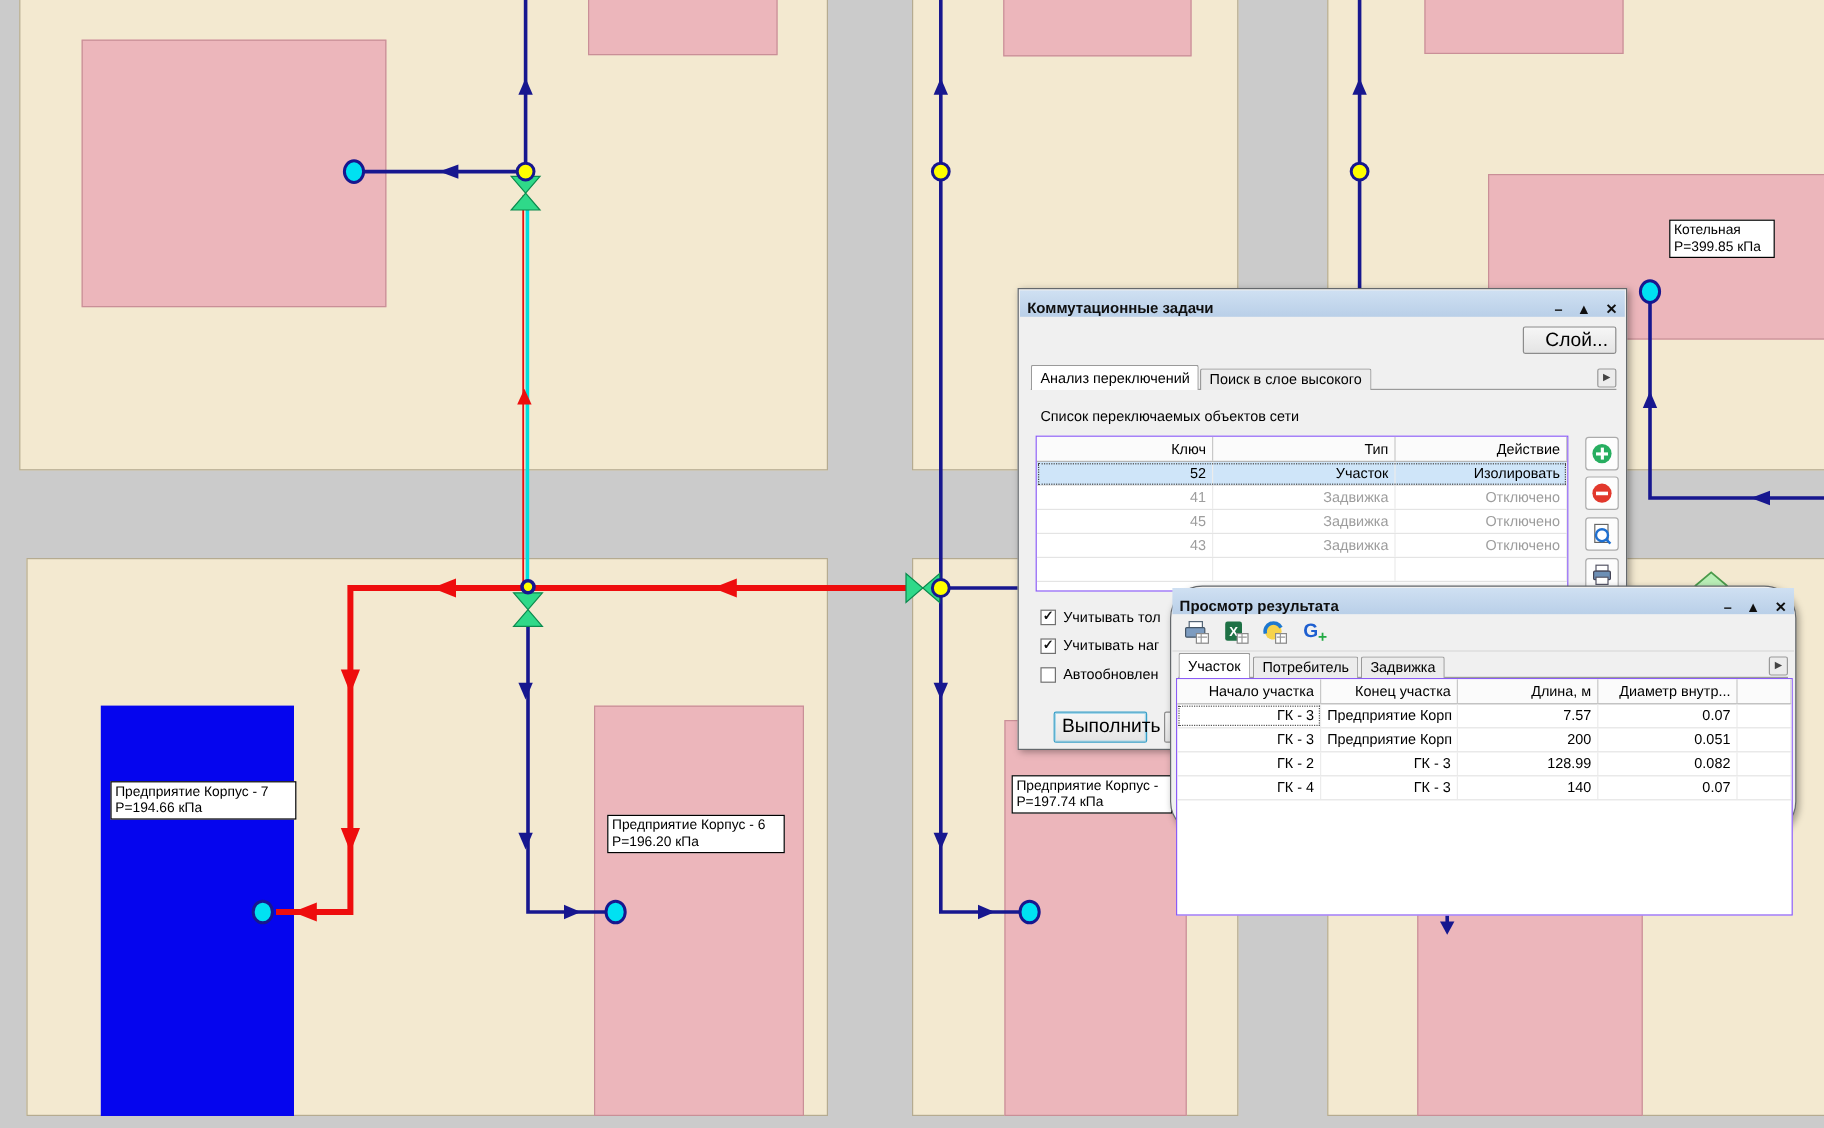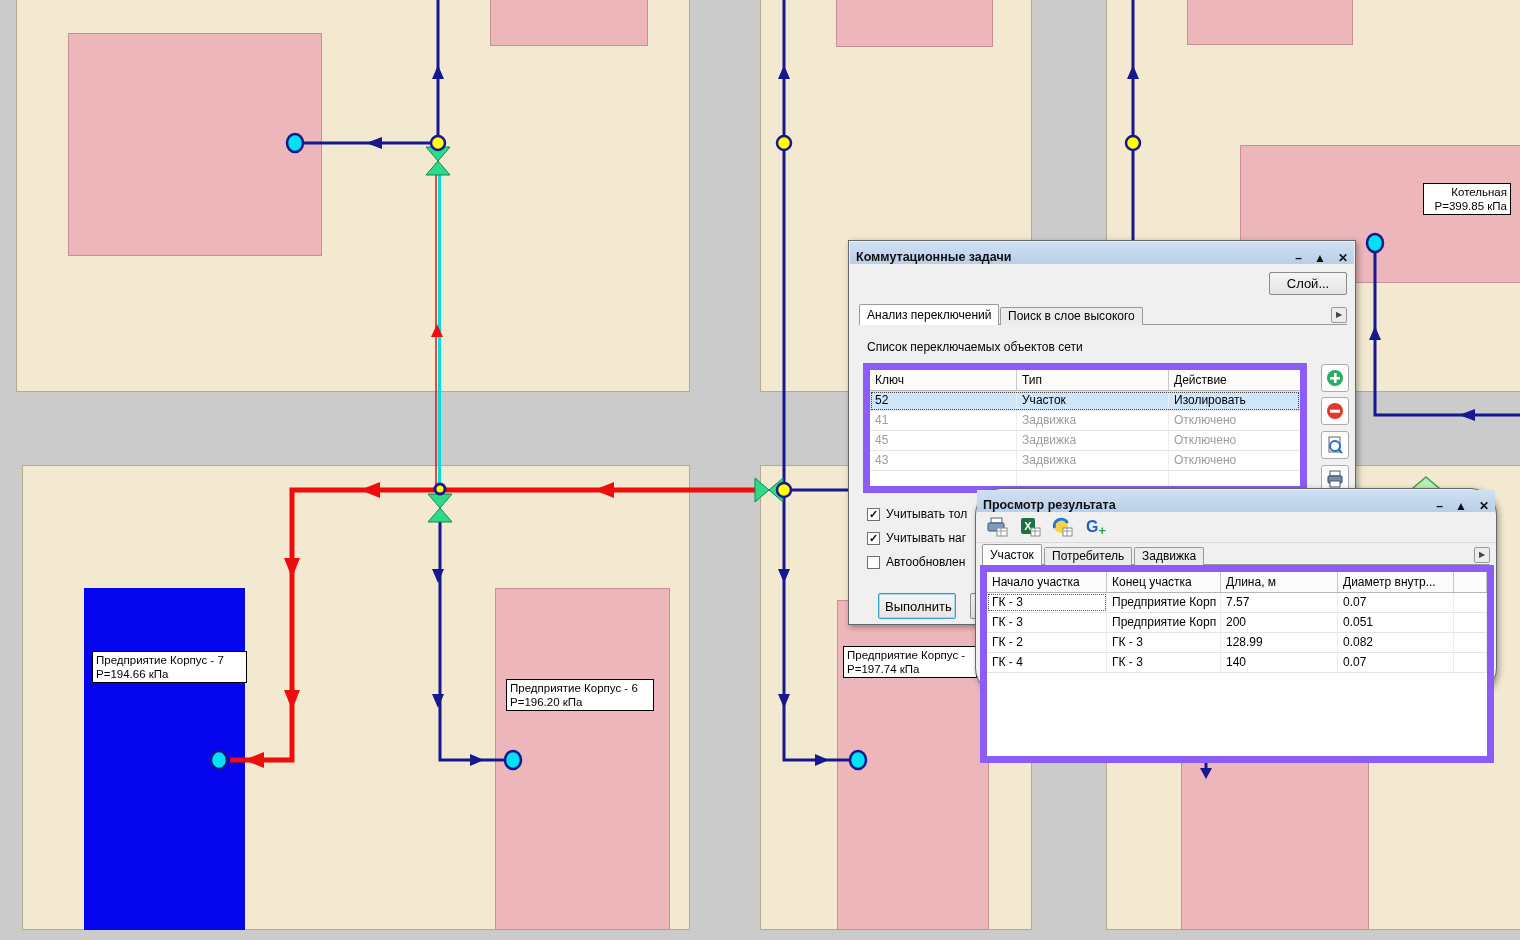--- a/index.html
+++ b/index.html
@@ -18,32 +18,32 @@
   .win{position:absolute;background:#f0f0f0;border:1px solid #64686c;
        box-shadow:2px 2px 6px rgba(0,0,0,.35);box-sizing:border-box;font-size:12px;color:#000;}
   .titlebar{position:absolute;left:1px;right:1px;top:1px;height:22px;
             background:linear-gradient(#cfe0f2,#b9cfe8);display:flex;align-items:flex-end;
             padding:0 6px;font-weight:bold;font-size:12.5px;color:#0f0f0f;box-sizing:border-box;}
   .tb-btns{margin-left:auto;display:flex;gap:12px;align-items:center;font-weight:bold;}
   .tb-btn{font-size:12px;line-height:12px;cursor:default;}
   .textbox{position:absolute;background:#fff;border:1px solid #7a8aa0;box-sizing:border-box;
            padding:2px 4px;font-size:12px;line-height:15px;overflow:hidden;white-space:nowrap;}
   .btn{position:absolute;background:linear-gradient(#f6f6f6,#e4e4e4);border:1px solid #8c8c8c;
-       border-radius:2px;text-align:center;font-size:13px;box-sizing:border-box;}
+       border-radius:2px;text-align:right;font-size:16px;box-sizing:border-box;}
   .btn.focused{border:1px solid #39a0c8;box-shadow:inset 0 0 0 1px #a8d8ea;}
   .tabstrip{position:absolute;height:20px;}
   .tabstrip .baseline{position:absolute;left:0;right:0;bottom:0;height:1px;background:#9a9a9a;}
   .tab{position:absolute;bottom:0;height:17px;line-height:17px;padding:0 7px;
        background:#ececec;border:1px solid #9a9a9a;border-bottom:none;
        border-radius:2px 2px 0 0;font-size:12px;box-sizing:content-box;}
   .tab.active{background:#fff;height:20px;line-height:20px;z-index:2;}
   .tabarrow{position:absolute;bottom:2px;width:16px;height:16px;background:#ececec;
             border:1px solid #9a9a9a;font-size:8px;line-height:14px;text-align:center;color:#444;
             border-radius:2px;box-sizing:border-box;}
-  .grid{position:absolute;background:#fff;border:7px solid #8b5cf6;box-sizing:border-box;overflow:hidden;}
+  .grid{position:absolute;background:#fff;border:1px solid #8b5cf6;box-sizing:border-box;overflow:hidden;text-align:right;}
   .grow{display:grid;height:19px;line-height:19px;border-bottom:1px solid #e4e4e4;}
   .grow>div{padding:0 5px;overflow:hidden;white-space:nowrap;border-right:1px solid #ececec;box-sizing:border-box;}
   .ghead{border-bottom:1px solid #b5b5b5;background:#fbfbfb;height:20px;line-height:20px;}
   .ghead>div{border-right:1px solid #c8c8c8;}
   .grow.sel{background:#cfe5f9;outline:1px dotted #444;outline-offset:-2px;}
   .grow.dim{color:#9d9d9d;}
   .focuscell{outline:1px dotted #555;outline-offset:-2px;}
   .sidebtn{position:absolute;width:28px;height:28px;background:#fdfdfd;border:1px solid #ababab;
            border-radius:3px;display:flex;align-items:center;justify-content:center;box-sizing:border-box;}
   .cbrow{position:absolute;height:14px;display:flex;align-items:center;gap:6px;white-space:nowrap;}
@@ -140,21 +140,21 @@
       <ellipse cx="295" cy="143" rx="8" ry="9"></ellipse>
       <ellipse cx="219" cy="760" rx="8" ry="9"></ellipse>
       <ellipse cx="513" cy="760" rx="8" ry="9"></ellipse>
       <ellipse cx="858" cy="760" rx="8" ry="9"></ellipse>
       <ellipse cx="1375" cy="243" rx="8" ry="9"></ellipse>
     </g>
 
     <polygon points="1426,477 1439,488 1426,499 1413,488" fill="#b9eeb6" stroke="#4a9a4a" stroke-width="1.5"></polygon>
   </svg>
 
-  <div class="maplabel" style="left:1423px;top:183px;width:80px;text-align:right;">
+  <div class="maplabel" style="left:1391px;top:183px;width:80px;">
     <div>Котельная</div>
     <div>Р=399.85 кПа</div>
   </div>
   <div class="maplabel" style="left:92px;top:651px;width:147px;">
     <div>Предприятие Корпус - 7</div>
     <div>Р=194.66 кПа</div>
   </div>
   <div class="maplabel" style="left:506px;top:651px;width:140px;margin-top:28px;">
     <div>Предприятие Корпус - 6</div>
     <div>Р=196.20 кПа</div>

